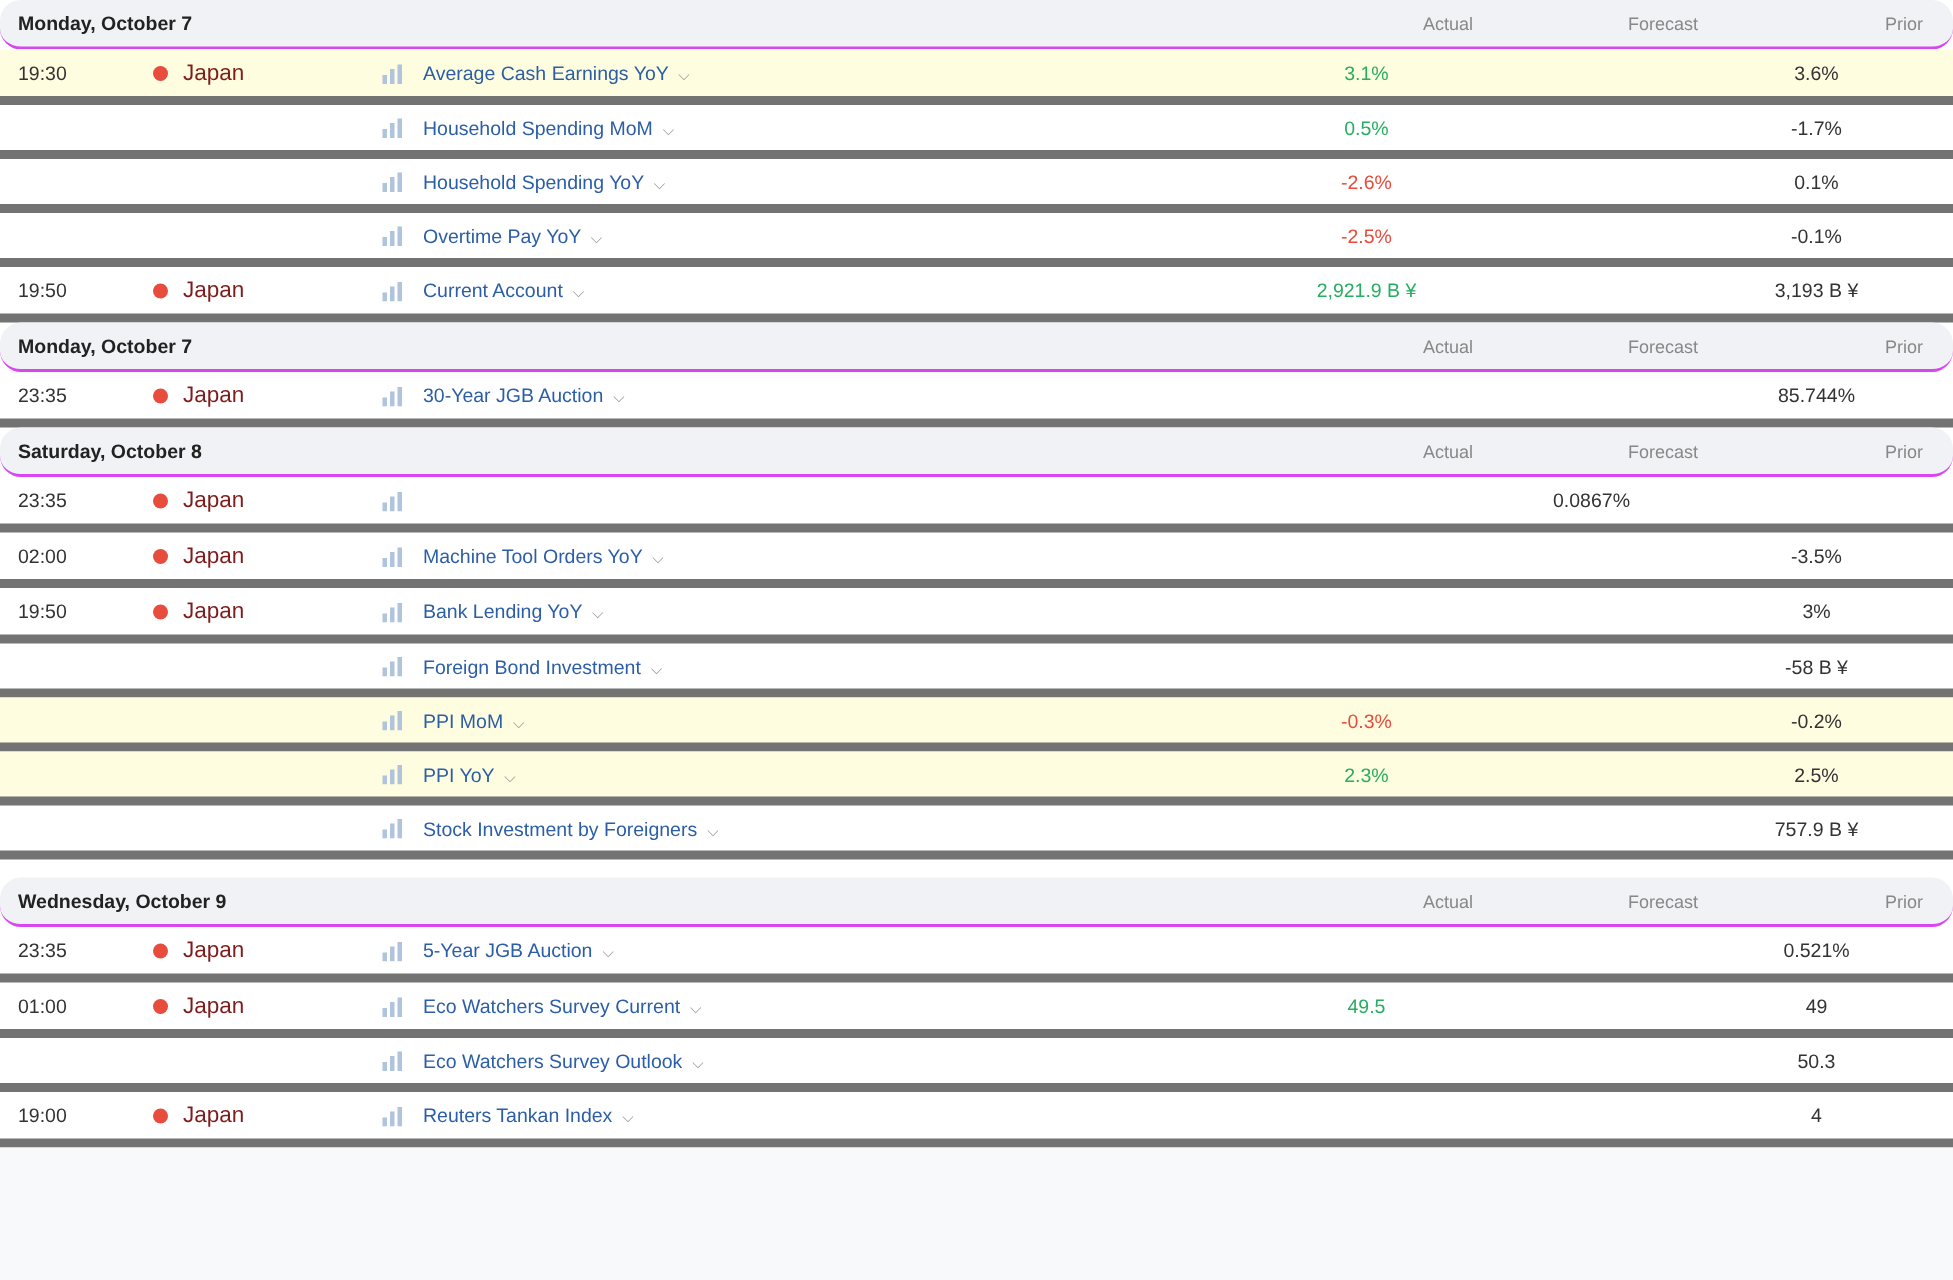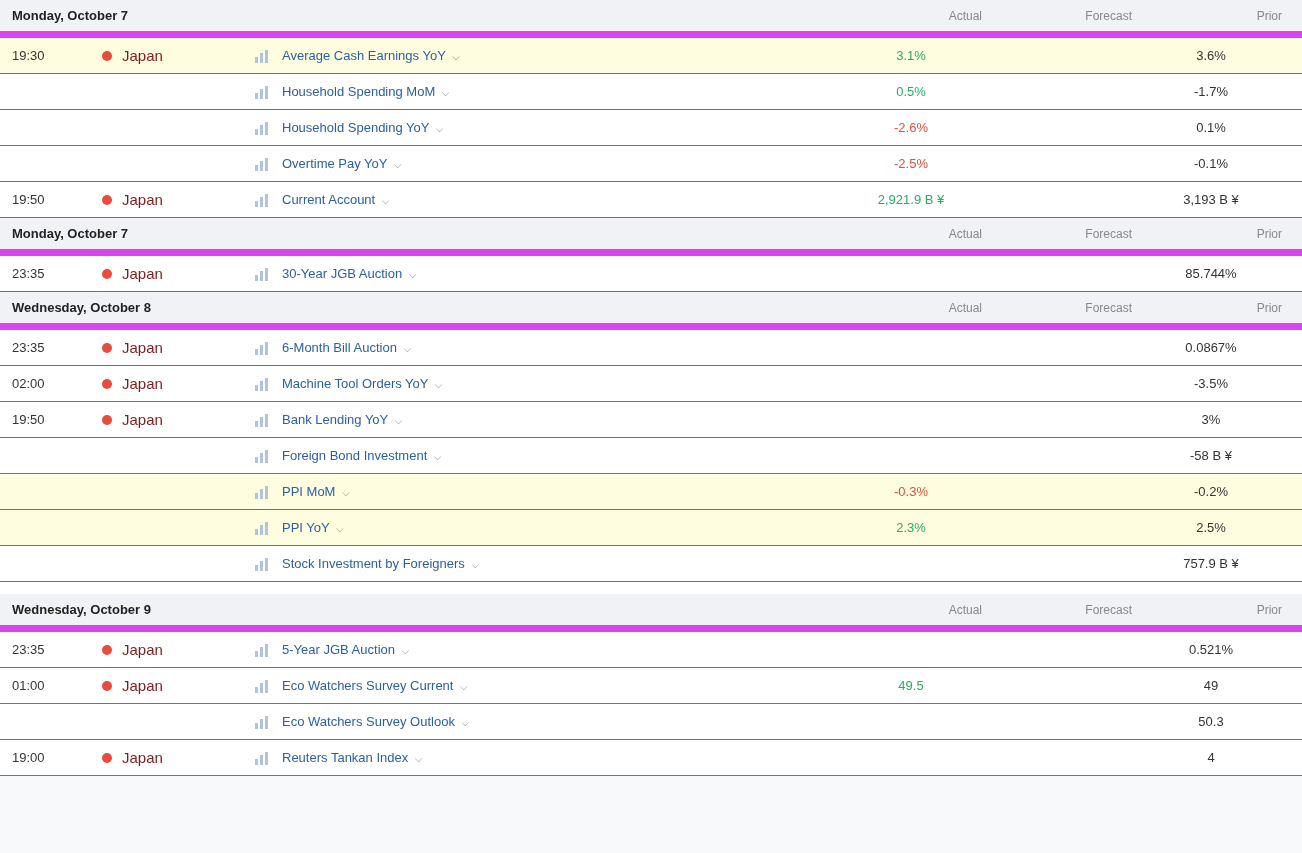--- a/index.html
+++ b/index.html
@@ -12,34 +12,35 @@
     .calendar-table {
       width: 1302px;
       background: #fff;
     }
     .day-header-row {
       display: grid;
       grid-template-columns: 80px 30px 120px 40px 1fr 150px 150px 150px;
       align-items: center;
       padding: 8px 12px;
       background: #f0f2f5;
-      border-bottom: 7px solid #d946ef;
+      border-bottom: 2px solid #d946ef;
+      border-radius: 14px;
     }
     .day-header-row .day-title {
       font-weight: 700;
       font-size: 13px;
       color: #222;
       grid-column: 1 / 5;
     }
     .event-row {
       display: grid;
       grid-template-columns: 80px 30px 120px 40px 1fr 150px 150px 150px;
       align-items: center;
       padding: 7px 12px;
-      border-bottom: 1px solid #737373;
+      border-bottom: 6px solid #737373;
       min-height: 36px;
     }
     .event-row.highlighted {
       background: #fffde0;
     }
     .time-cell {
       font-size: 13px;
       color: #333;
       font-weight: 500;
     }
@@ -199,39 +200,38 @@
     <rect x="6" y="4" width="3" height="10" fill="#b0c4de"></rect>
     <rect x="11" y="1" width="3" height="13" fill="#b0c4de"></rect>
   </svg>
       </span>
       <span class="event-name">30-Year JGB Auction <span class="chevron">⌵</span></span>
       <span class="col-actual"></span>
       <span class="col-forecast"></span>
       <span class="col-prior">85.744%</span>
     </div>
     <div class="day-header-row" style="grid-template-columns: 80px 30px 120px 40px 1fr 150px 150px 150px;">
-      <span class="day-title" style="grid-column: 1 / 6;">Wednesday, October 8</span>
+      <span class="day-title" style="grid-column: 1 / 6;">Saturday, October 8</span>
       <span style="text-align: right; color: rgb(136, 136, 136); font-size: 12px; padding-right: 8px;">Actual</span>
       <span style="text-align: right; color: rgb(136, 136, 136); font-size: 12px; padding-right: 8px;">Forecast</span>
       <span style="text-align: right; color: rgb(136, 136, 136); font-size: 12px; padding-right: 8px;">Prior</span>
     </div>
     <div class="event-row">
       <span class="time-cell">23:35</span>
       <span class="flag-cell">
         <span class="flag-dot"></span>
       </span>
       <span class="country-cell">Japan</span>
       <span class="chart-icon">
         <svg viewBox="0 0 16 14" fill="none" xmlns="http://www.w3.org/2000/svg">
     <rect x="1" y="8" width="3" height="6" fill="#b0c4de"></rect>
     <rect x="6" y="4" width="3" height="10" fill="#b0c4de"></rect>
     <rect x="11" y="1" width="3" height="13" fill="#b0c4de"></rect>
   </svg>
       </span>
-      <span class="event-name">6-Month Bill Auction <span class="chevron">⌵</span></span>
       <span class="col-actual"></span>
       <span class="col-forecast"></span>
       <span class="col-prior">0.0867%</span>
     </div>
     <div class="event-row">
       <span class="time-cell">02:00</span>
       <span class="flag-cell">
         <span class="flag-dot"></span>
       </span>
       <span class="country-cell">Japan</span>

